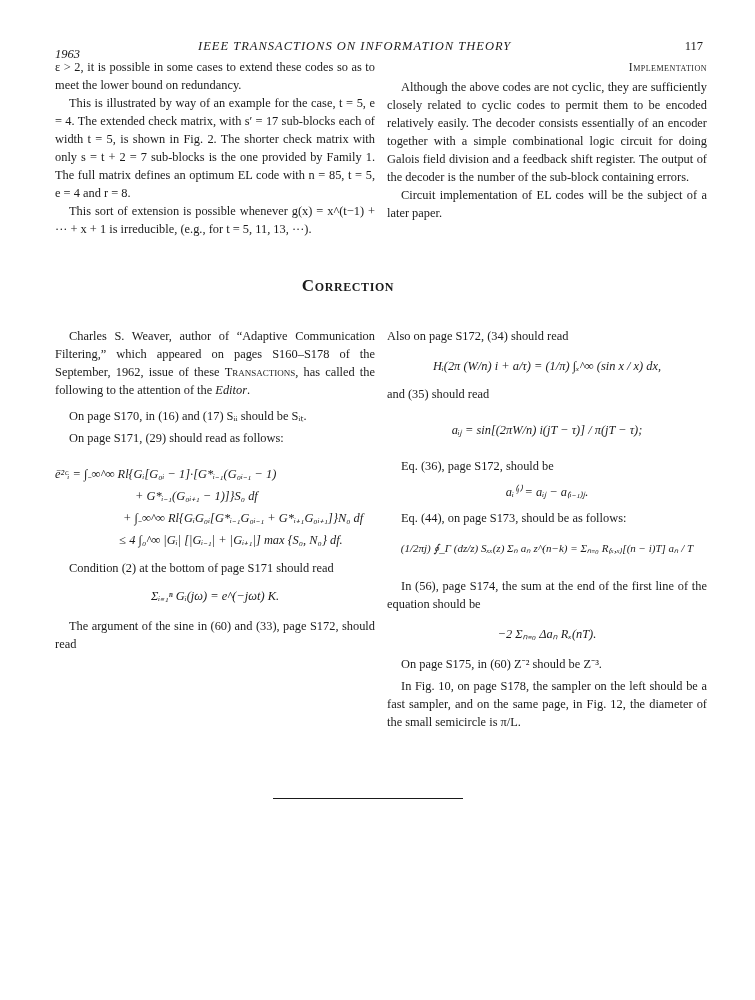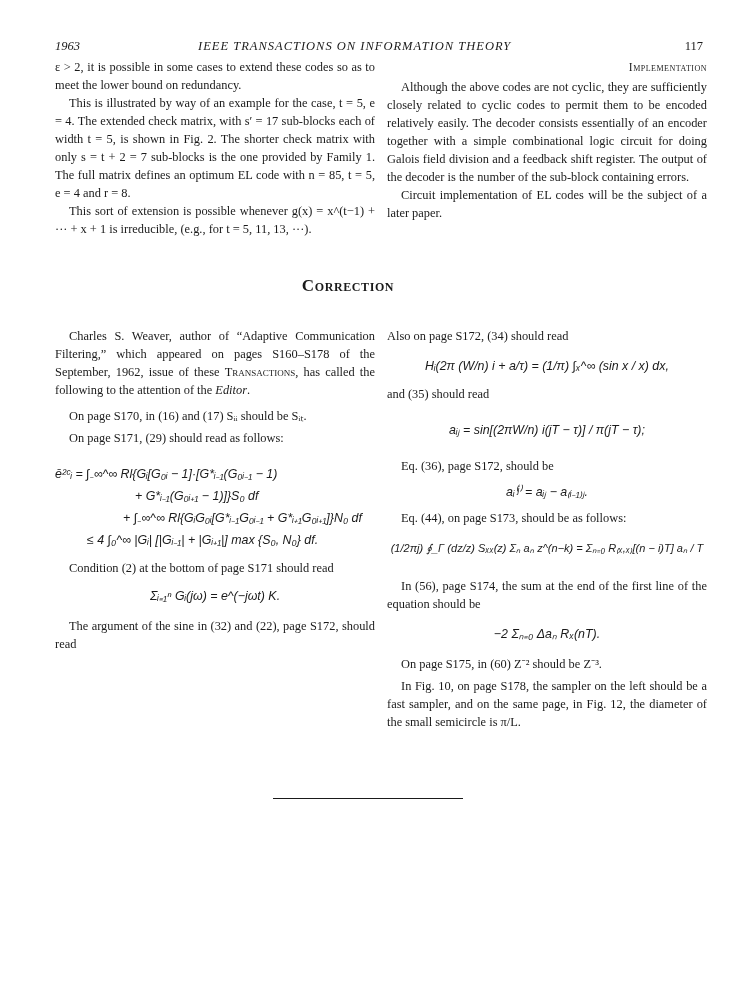--- a/index.html
+++ b/index.html
@@ -5,21 +5,21 @@
     html, body { margin: 0; padding: 0; background: #ffffff; }
     body {
       width: 755px; height: 1000px; position: relative; overflow: hidden;
       font-family: "DejaVu Serif", "Liberation Serif", serif;
       color: #1a1a1a;
     }
     .header {
       position: absolute; top: 39px; left: 55px; width: 648px; height: 16px;
       font-family: "Liberation Serif", serif; font-style: italic; font-size: 12.5px;
     }
-    .header .year { position: absolute; left: 0; top: 0; }
+    .header .year { position: absolute; left: 0; top: 8px; }
     .header .journal { position: absolute; left: 143px; top: 0; letter-spacing: 1px; }
     .header .pageno { position: absolute; right: 0; top: 0; font-style: normal; }
 
     .col {
       position: absolute; width: 320px;
       font-family: "Liberation Serif", serif; font-size: 12.4px; line-height: 18px;
       text-align: justify;
     }
     .col p { margin: 0; }
     .indent { text-indent: 14px; }
@@ -38,21 +38,21 @@
       position: absolute; top: 276px; left: 0; width: 696px; text-align: center;
       font-family: "Liberation Serif", serif; font-size: 17px; font-variant: small-caps;
       letter-spacing: 0.6px; font-weight: bold;
     }
 
     #bot-left { left: 55px; top: 327px; }
     #bot-right { left: 387px; top: 327px; }
 
     .eq {
       text-align: center; font-style: italic; white-space: nowrap; margin: 4px 0;
-      font-family: Liberation Sans, sans-serif; font-size: 12.4px;
+      font-family: Liberation Serif, serif; font-size: 12.4px;
     }
     .eq-left { text-align: left; }
     .gap { height: 8px; }
 
     .rule {
       position: absolute; top: 798px; left: 273px; width: 190px; height: 1px; background: #1a1a1a;
     }
   </style>
 </head>
 <body>
@@ -79,25 +79,25 @@
 
 <div class="col" id="bot-left">
   <p class="indent"><span>Charles S. Weaver, author of “Adaptive Communication Filtering,” which appeared on pages S160–S178 of the September, 1962, issue of these </span><span class="sc">Transactions</span><span>, has called the following to the attention of the </span><i>Editor</i><span>.</span></p>
   <div class="gap"></div>
   <p class="indent">On page S170, in (16) and (17) Sᵢᵢ should be Sᵢₜ.</p>
   <div class="gap" style="height:4px"></div>
   <p class="indent">On page S171, (29) should read as follows:</p>
   <div class="eq eq-left" style="margin-top:18px;">ē²ᶜᵢ = ∫₋∞^∞ Rl{Gᵢ[G₀ᵢ − 1]·[G*ᵢ₋₁(G₀ᵢ₋₁ − 1)</div>
   <div class="eq eq-left" style="padding-left:80px;">+ G*ᵢ₋₁(G₀ᵢ₊₁ − 1)]}S₀ df</div>
   <div class="eq eq-left" style="padding-left:68px;">+ ∫₋∞^∞ Rl{GᵢG₀ᵢ[G*ᵢ₋₁G₀ᵢ₋₁ + G*ᵢ₊₁G₀ᵢ₊₁]}N₀ df</div>
-  <div class="eq eq-left" style="padding-left:32px;">≤ 4 ∫₀^∞ |Gᵢ| [|Gᵢ₋₁| + |Gᵢ₊₁|] max {S₀, N₀} df.</div>
+  <div class="eq eq-left" style="padding-left:32px;text-align:center;">≤ 4 ∫₀^∞ |Gᵢ| [|Gᵢ₋₁| + |Gᵢ₊₁|] max {S₀, N₀} df.</div>
   <div class="gap" style="height:6px"></div>
   <p class="indent">Condition (2) at the bottom of page S171 should read</p>
   <div class="eq" style="margin:10px 0 12px;">Σᵢ₌₁ⁿ Gᵢ(jω) = e^(−jωt) K.</div>
-  <p class="indent">The argument of the sine in (32) and (22), page S172, should read</p>
+  <p class="indent">The argument of the sine in (60) and (33), page S172, should read</p>
 </div>
 
 <div class="col" id="bot-right">
   <p class="noindent">Also on page S172, (34) should read</p>
   <div class="eq" style="margin:12px 0 10px;">Hᵢ(2π (W/n) i + a/τ) = (1/π) ∫ₓ^∞ (sin x / x) dx,</div>
   <p class="noindent">and (35) should read</p>
   <div class="eq" style="margin:18px 0 18px;">aᵢⱼ = sin[(2πW/n) i(jT − τ)] / π(jT − τ);</div>
   <p class="indent">Eq. (36), page S172, should be</p>
   <div class="eq" style="margin:8px 0 8px;">aᵢ⁽ʲ⁾ = aᵢⱼ − a₍ᵢ₋₁₎ⱼ.</div>
   <p class="indent">Eq. (44), on page S173, should be as follows:</p>

